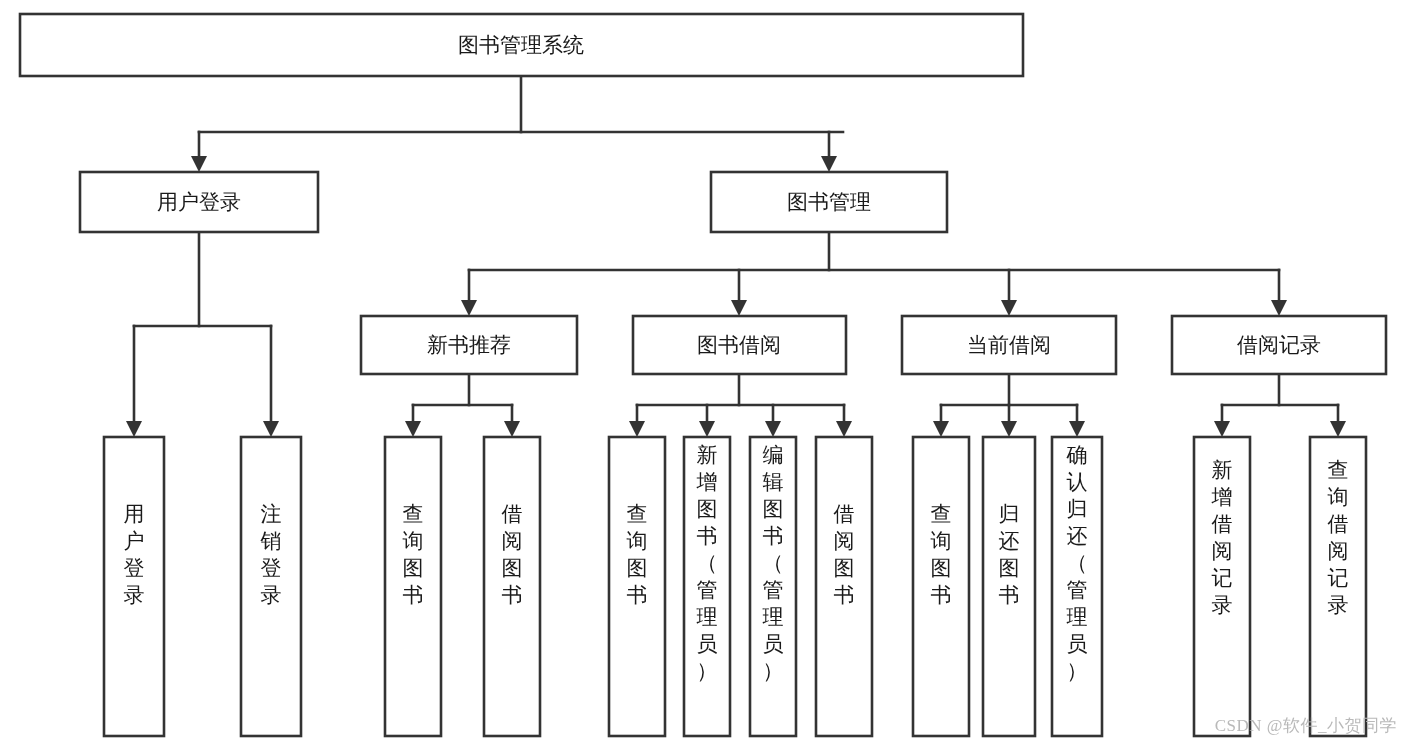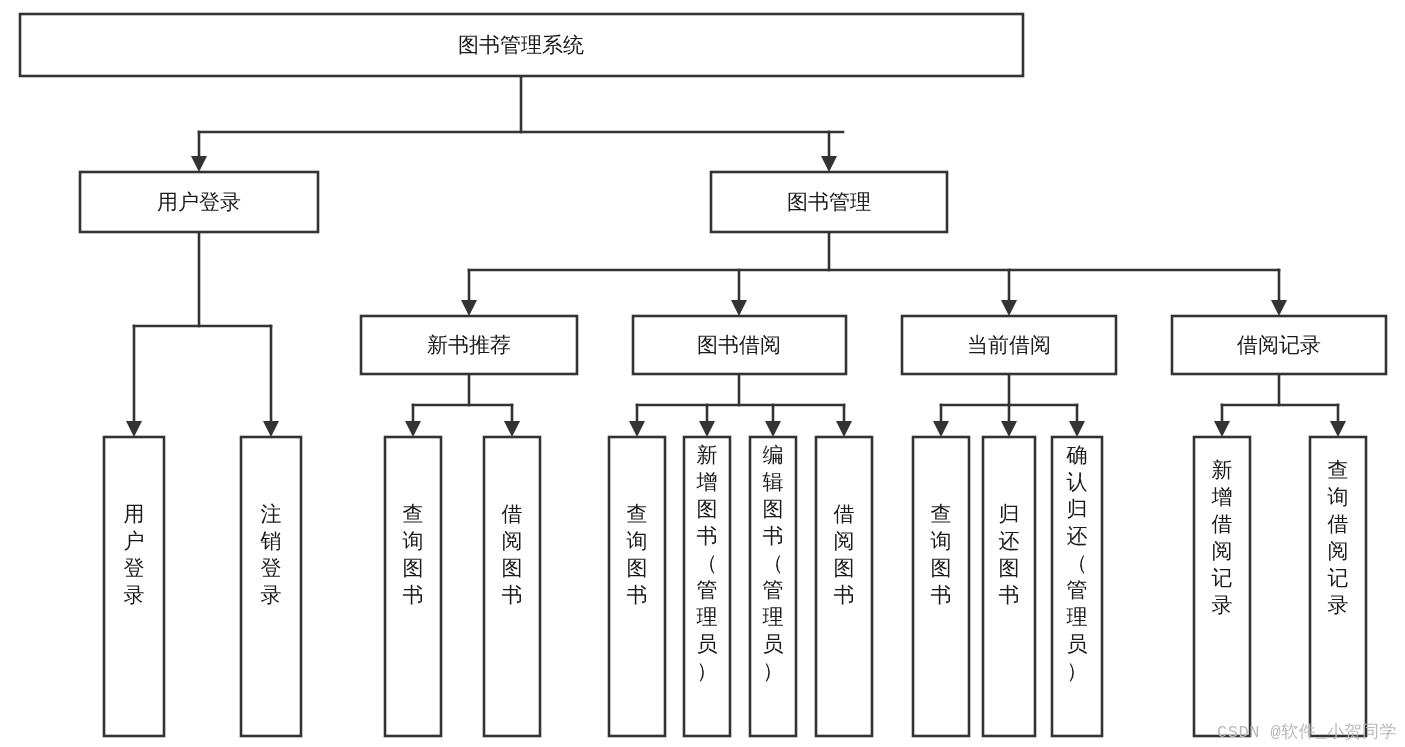--- a/index.html
+++ b/index.html
@@ -45,22 +45,22 @@
   }
   .node-label-v {
     font-family: "Liberation Sans", "DejaVu Sans", sans-serif;
     font-size: 21px;
     fill: #1a1a1a;
     text-anchor: middle;
   }
   .watermark {
     position: absolute;
     right: 8px;
-    bottom: 4px;
-    font-family: Liberation Mono, monospace;
+    bottom: 10px;
+    font-family: Liberation Serif, serif;
     font-size: 17px;
     color: #b9b9b9;
     letter-spacing: 0.5px;
     white-space: nowrap;
     user-select: none;
   }
 </style>
 </head>
 <body>
 

